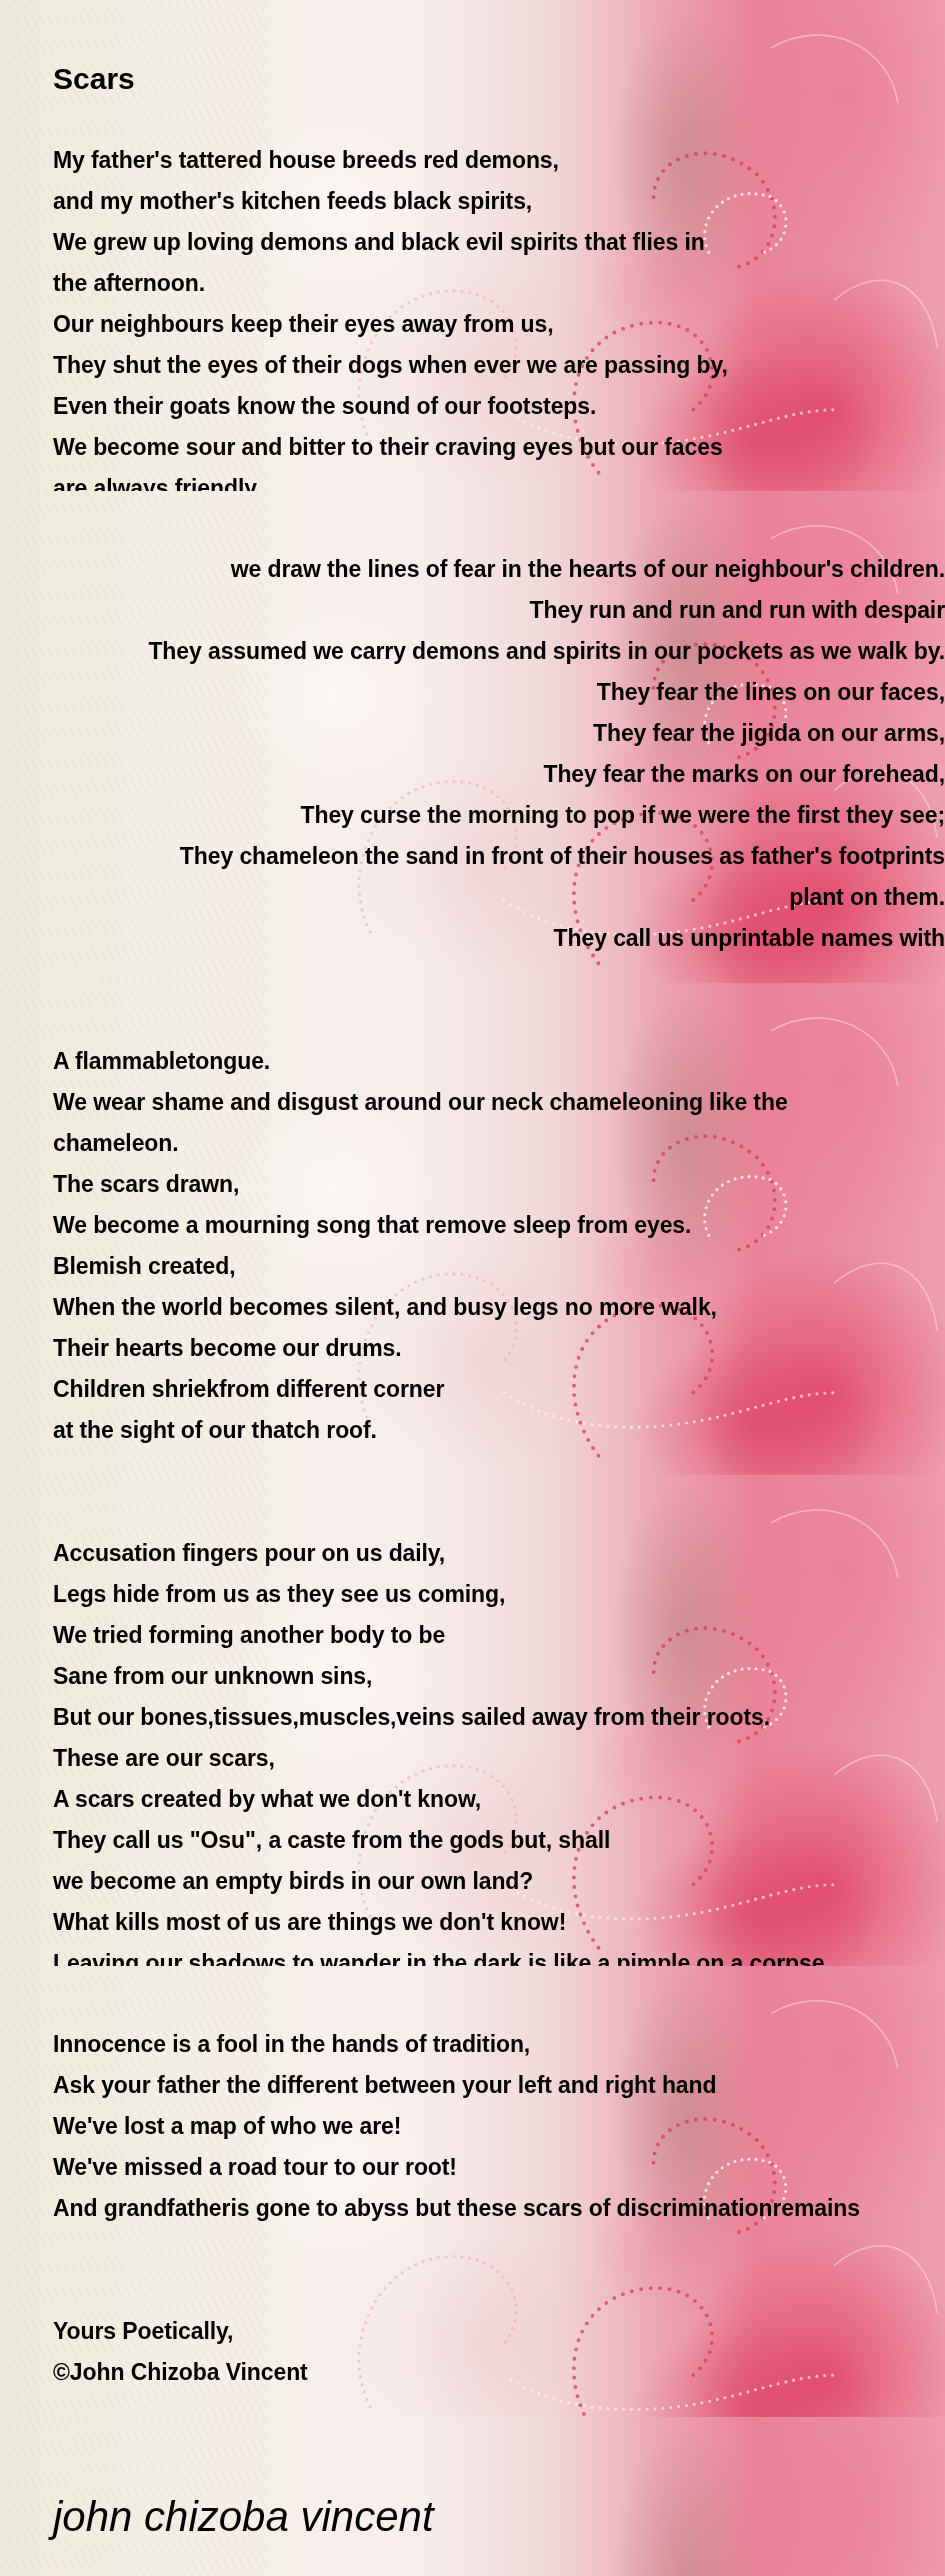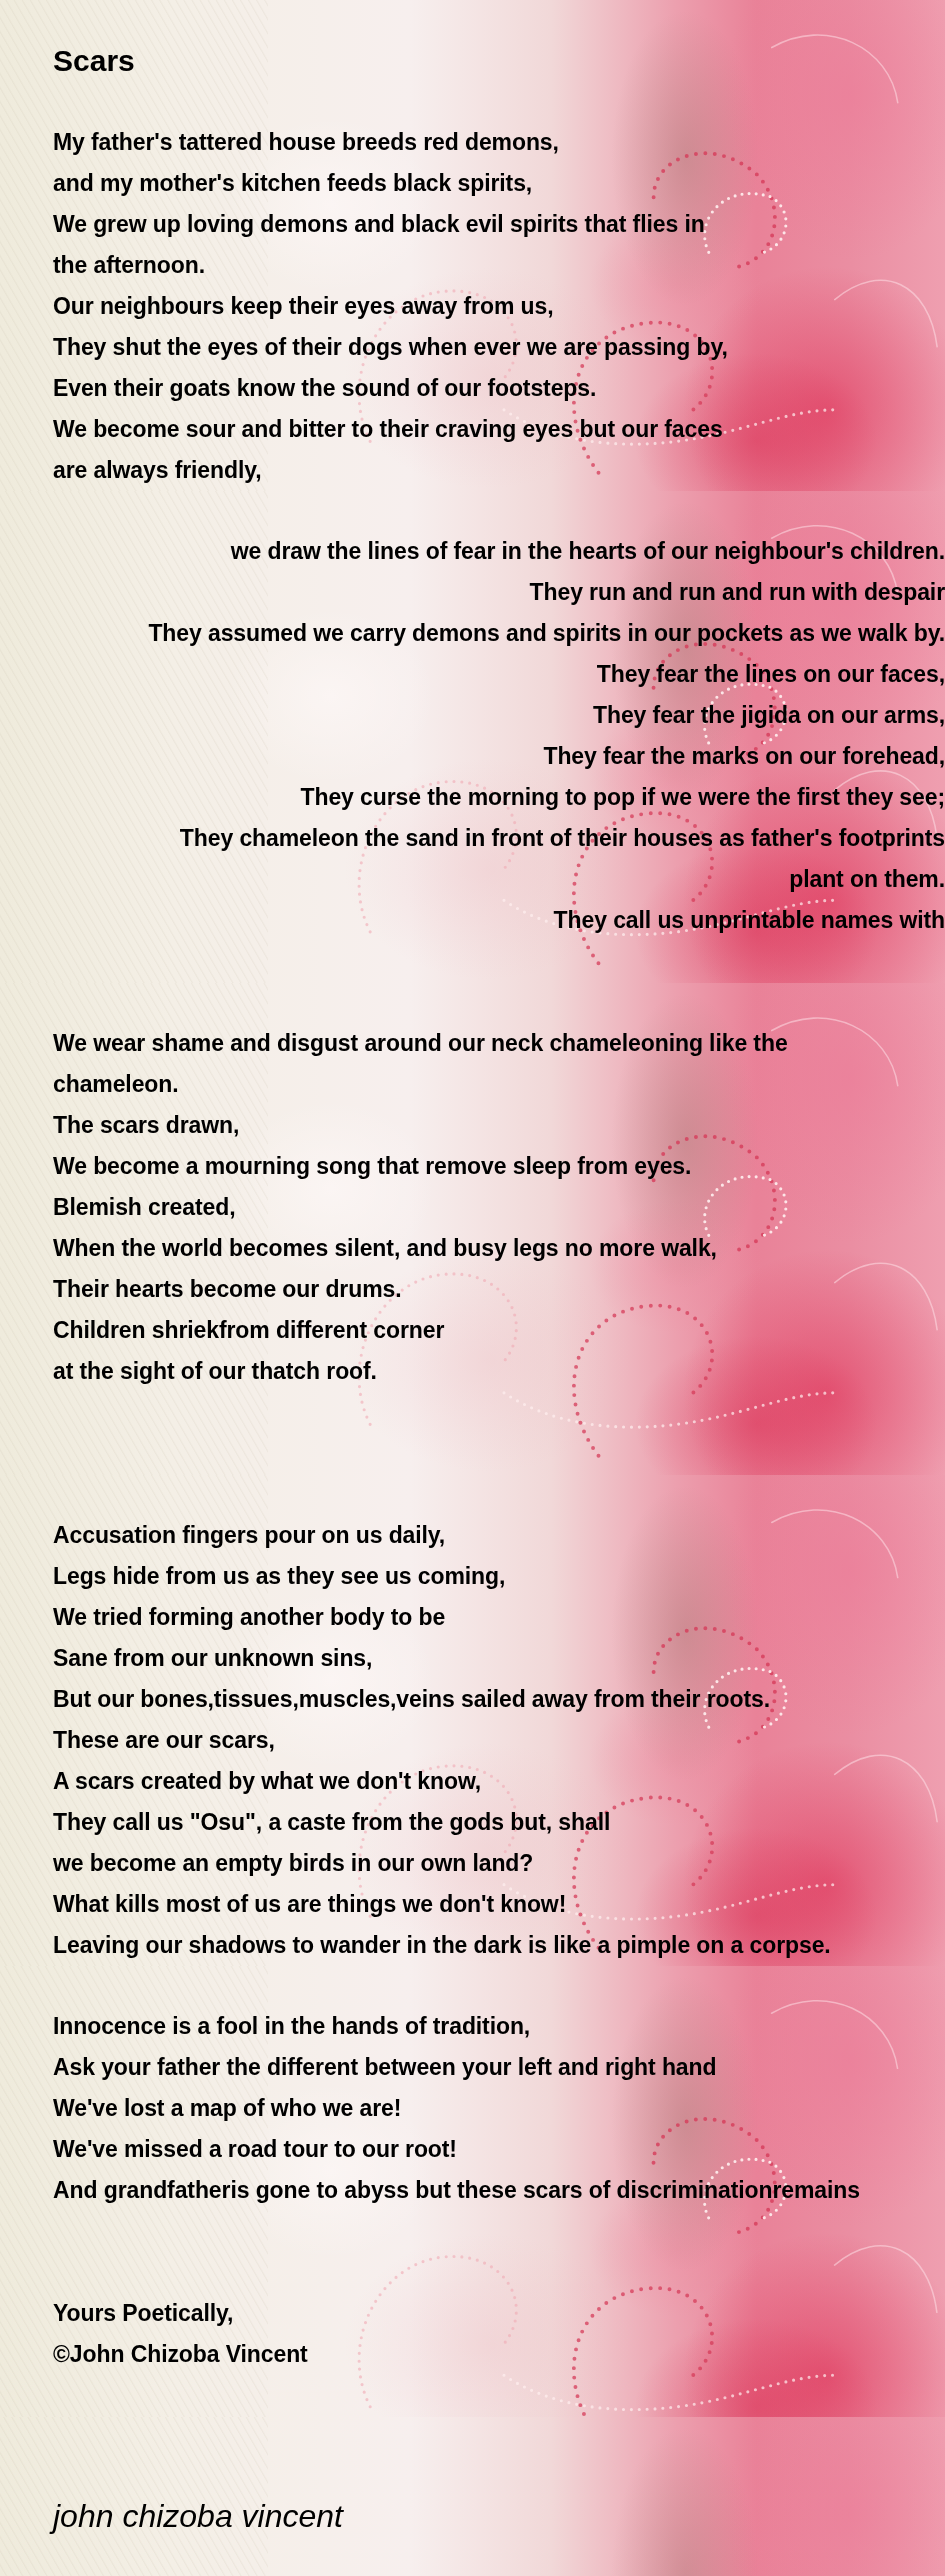--- a/index.html
+++ b/index.html
@@ -32,21 +32,21 @@
       linear-gradient(90deg, #efebdc 0px, #f4efe6 173px, #f7efee 410px, #f1d8d8 551px, #ec9fae 677px, #e98298 756px, #ea8ea2 851px, #ef9fb0 945px);
   }
   .bg .streaks {
     position: absolute; left: 0; top: 0; width: 268px; height: 100%;
     background: repeating-linear-gradient(60deg, rgba(210,200,180,0.0) 0px, rgba(210,200,180,0.0) 4.7px, rgba(200,190,170,0.18) 5.5px, rgba(210,200,180,0.0) 7px);
   }
   .bg svg { position: absolute; left: 0; top: 0; }
 
   .content {
     position: relative; z-index: 1;
-    padding: 40px 0 0 53px;
+    padding: 58px 0 0 53px;
     white-space: nowrap;
   }
   .title {
     font-size: 30px;
     font-weight: bold;
     line-height: 41px;
     height: 41px;
     margin: 0;
   }
   .spacer { height: 41px; }
@@ -60,21 +60,21 @@
 
   .footer {
     position: relative;
     height: 159px;
     overflow: hidden;
   }
   .footer .bg { }
   .footer-author {
     position: absolute; z-index: 1;
     left: 53px; top: 79px;
-    font-size: 32px;
+    font-size: 42px;
     font-style: italic;
     font-weight: normal;
     line-height: 41px;
     white-space: nowrap;
   }
 </style>
 </head>
 <body>
 
 <div class="page">
@@ -144,20 +144,21 @@
           <path d="M760 600 C 700 520, 730 420, 820 410 C 900 400, 930 480, 880 520" stroke="rgba(214,60,90,0.75)" stroke-width="5" stroke-dasharray="0 12"></path>
           <path d="M830 250 C 830 200, 900 170, 960 220 C 1000 260, 990 330, 930 340" stroke="rgba(214,60,90,0.8)" stroke-width="5" stroke-dasharray="0 12"></path>
           <path d="M900 320 C 880 280, 920 230, 980 250 C 1010 270, 1000 310, 970 320" stroke="rgba(255,240,240,0.9)" stroke-width="4" stroke-dasharray="0 9"></path>
           <path d="M470 560 C 430 480, 480 380, 560 370 C 640 360, 680 430, 640 480" stroke="rgba(240,170,180,0.6)" stroke-width="4" stroke-dasharray="0 10"></path>
           <path d="M640 520 C 700 560, 780 570, 860 560 C 940 550, 1000 520, 1060 520" stroke="rgba(255,240,240,0.7)" stroke-width="4" stroke-dasharray="0 10"></path>
           <path d="M980 60 C 1050 20, 1130 60, 1140 130 M1060 380 C 1120 330, 1180 360, 1190 440" stroke="rgba(255,230,235,0.5)" stroke-width="2"></path>
         </g>
       </svg>
     </div>
     <div class="content">
+      <div class="line">A flammabletongue.</div>
       <div class="line">We wear shame and disgust around our neck chameleoning like the</div>
       <div class="line">chameleon.</div>
       <div class="line">The scars drawn,</div>
       <div class="line">We become a mourning song that remove sleep from eyes.</div>
       <div class="line">Blemish created,</div>
       <div class="line">When the world becomes silent, and busy legs no more walk,</div>
       <div class="line">Their hearts become our drums.</div>
       <div class="line">Children shriekfrom different corner</div>
       <div class="line">at the sight of our thatch roof.</div>
     </div>

